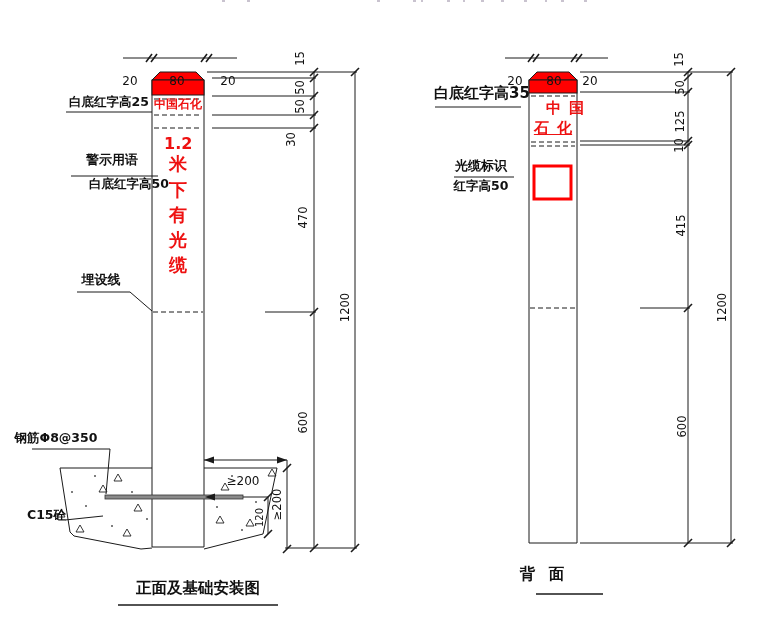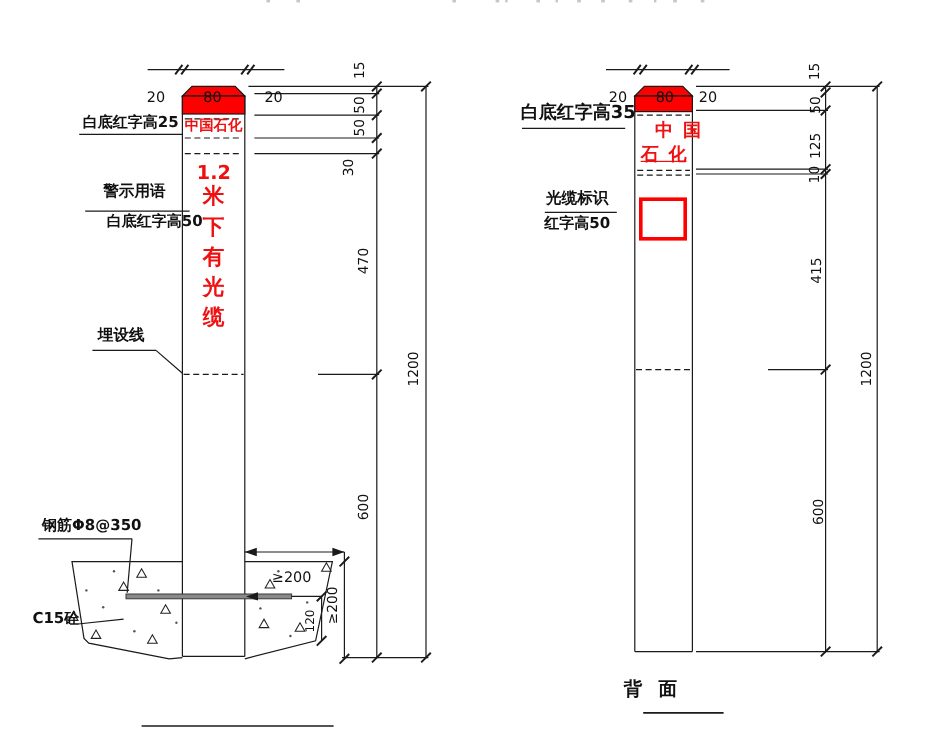--- a/index.html
+++ b/index.html
@@ -222,34 +222,35 @@
   <div class="t redtxt" style="left:164px;top:136px;width:28px;font-size:16px;text-align:center;">1.2</div>
   <div class="t redtxt" style="left:164px;top:155px;width:28px;font-size:18px;text-align:center;">米</div>
   <div class="t redtxt" style="left:164px;top:181px;width:28px;font-size:18px;text-align:center;">下</div>
   <div class="t redtxt" style="left:164px;top:206px;width:28px;font-size:18px;text-align:center;">有</div>
   <div class="t redtxt" style="left:164px;top:231px;width:28px;font-size:18px;text-align:center;">光</div>
   <div class="t redtxt" style="left:164px;top:256px;width:28px;font-size:18px;text-align:center;">缆</div>
 
   <div class="t lbl" style="left:79px;top:153px;width:66px;">警示用语</div>
   <div class="t lbl" style="left:64px;top:178px;width:90px;font-size:12.5px;margin-left:20px;">白底红字高50</div>
   <div class="t lbl" style="left:76px;top:273px;width:50px;">埋设线</div>
-  <div class="t lbl-l" style="left:35px;top:432px;width:84px;">钢筋Φ8@350</div>
+  <div class="t lbl-l" style="left:14px;top:432px;width:84px;text-align:center;">钢筋Φ8@350</div>
   <div class="t lbl-l" style="left:27px;top:509px;width:46px;">C15砼</div>
 
   <div class="t rot" style="left:281px;top:52px;">15</div>
   <div class="t rot" style="left:281px;top:81px;">50</div>
   <div class="t rot" style="left:281px;top:100px;">50</div>
   <div class="t rot" style="left:272px;top:133px;">30</div>
   <div class="t rot" style="left:284px;top:211px;">470</div>
   <div class="t rot" style="left:284px;top:416px;">600</div>
   <div class="t rot" style="left:326px;top:301px;">1200</div>
   <div class="t rot" style="left:258px;top:498px;">≥200</div>
   <div class="t rot rot-s" style="left:241px;top:511px;">120</div>
   <div class="t dim" style="left:219px;top:445px;width:48px;">≥200</div>
 
+  <div class="t title" style="left:116px;top:581px;width:164px;">正面及基础安装图</div>
 
   <div class="t dim" style="left:505px;top:45px;width:20px;">20</div>
   <div class="t dim" style="left:544px;top:45px;width:20px;">80</div>
   <div class="t dim" style="left:580px;top:45px;width:20px;">20</div>
 
   <div class="t lbl" style="left:434px;top:86px;width:88px;font-size:15px;">白底红字高35</div>
   <div class="t redtxt" style="left:529px;top:101px;width:72px;font-size:15px;text-align:center;word-spacing:3px;">中 国</div>
   <div class="t redtxt" style="left:529px;top:121px;width:48px;font-size:15px;text-align:center;word-spacing:3px;text-decoration:underline;">石 化</div>
   <div class="t lbl" style="left:452px;top:159px;width:58px;">光缆标识</div>
   <div class="t lbl" style="left:452px;top:180px;width:58px;font-size:12.5px;">红字高50</div>

